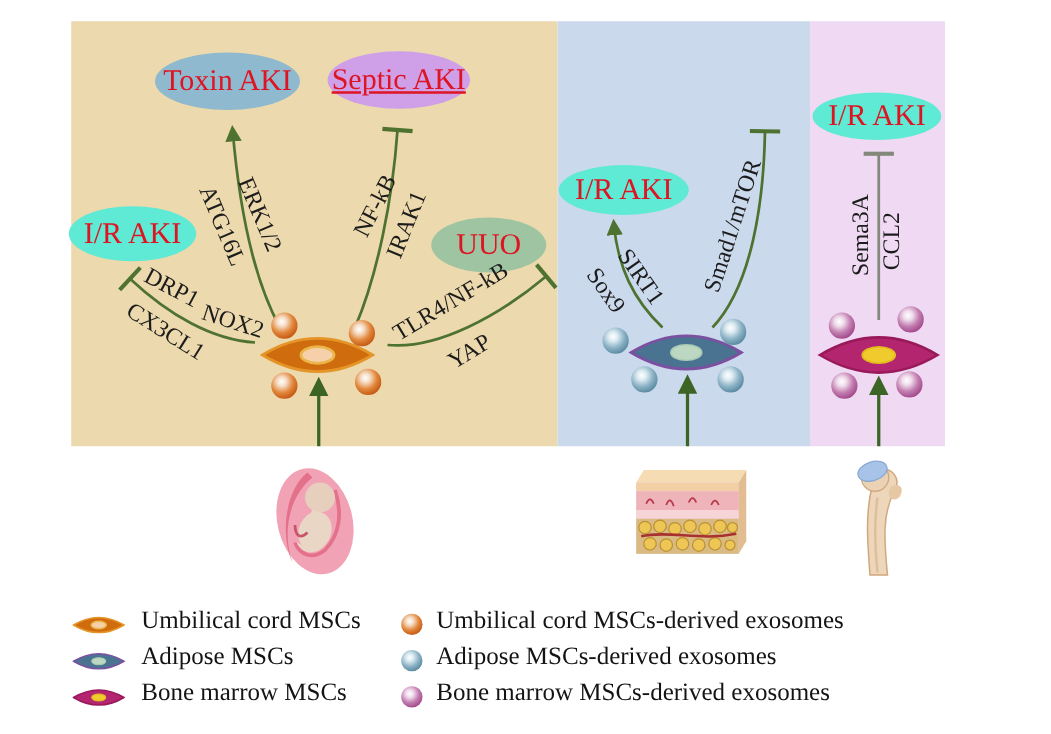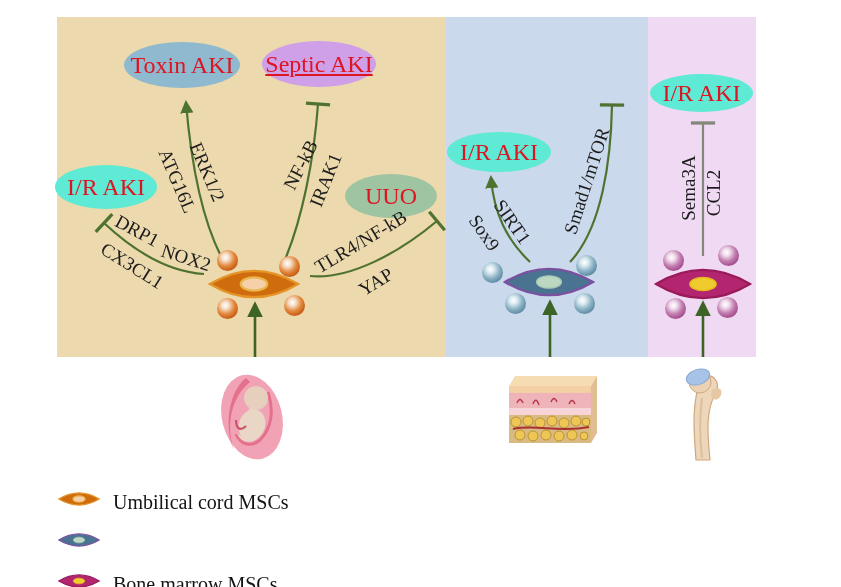--- a/index.html
+++ b/index.html
@@ -36,21 +36,21 @@
   }
   .exo-umb{background:radial-gradient(circle at 40% 35%, #ffffff 0%, #f5ddc6 20%, #e2883d 48%, #c2540f 78%, #b24a0c 100%);}
   .exo-adi{background:radial-gradient(circle at 40% 35%, #ffffff 0%, #dcebf1 20%, #8db3c6 48%, #56869e 78%, #4c7b94 100%);}
   .exo-bm {background:radial-gradient(circle at 40% 35%, #ffffff 0%, #f0dcec 20%, #c27eb0 48%, #a04488 78%, #933c7c 100%);}
 
   .organ{position:absolute;z-index:2;}
 
   .legend-col{position:absolute;z-index:4;display:flex;flex-direction:column;}
   .legend-col.left{left:58px;top:479px;}
   .legend-col.right{left:321px;top:479px;}
-  .lrow{display:flex;align-items:flex-start;height:29px;margin-top:12px;}
+  .lrow{display:flex;align-items:flex-end;height:29px;}
   .lrow .licon{display:flex;align-items:center;justify-content:center;margin-right:13px;}
   .lrow .lcircle{width:17px;height:17px;border-radius:50%;margin-right:11px;}
   .ltext{font-size:20px;color:#141414;white-space:nowrap;}
 </style>
 </head>
 <body>
 
 <div class="stage">
 
   <div class="panel panel-umbilical"></div>
@@ -205,26 +205,41 @@
       </span>
       <span class="ltext">Umbilical cord MSCs</span>
     </div>
     <div class="lrow">
       <span class="licon">
         <svg width="42" height="16" viewBox="0 0 104 34">
           <path d="M2,17 Q52,-13 102,17 Q52,47 2,17 Z" fill="#4a7391" stroke="#7b50a0" stroke-width="3"></path>
           <ellipse cx="52" cy="17" rx="14" ry="7" fill="#bcd8c2" stroke="#a9cbb4" stroke-width="2"></ellipse>
         </svg>
       </span>
+      <span class="ltext">Adipose MSCs</span>
     </div>
     <div class="lrow">
       <span class="licon">
         <svg width="42" height="16" viewBox="0 0 104 34">
           <path d="M2,17 Q52,-13 102,17 Q52,47 2,17 Z" fill="#b3256f" stroke="#99195a" stroke-width="3"></path>
           <ellipse cx="52" cy="17" rx="14" ry="7" fill="#efcb2d" stroke="#e2ba1e" stroke-width="2"></ellipse>
         </svg>
       </span>
       <span class="ltext">Bone marrow MSCs</span>
     </div>
   </div>
 
+  <div class="legend-col right">
+    <div class="lrow">
+      <span class="lcircle exo-umb"></span>
+      <span class="ltext">Umbilical cord MSCs-derived exosomes</span>
+    </div>
+    <div class="lrow">
+      <span class="lcircle exo-adi"></span>
+      <span class="ltext">Adipose MSCs-derived exosomes</span>
+    </div>
+    <div class="lrow">
+      <span class="lcircle exo-bm"></span>
+      <span class="ltext">Bone marrow MSCs-derived exosomes</span>
+    </div>
+  </div>
 
 </div>
 
 </body></html>

